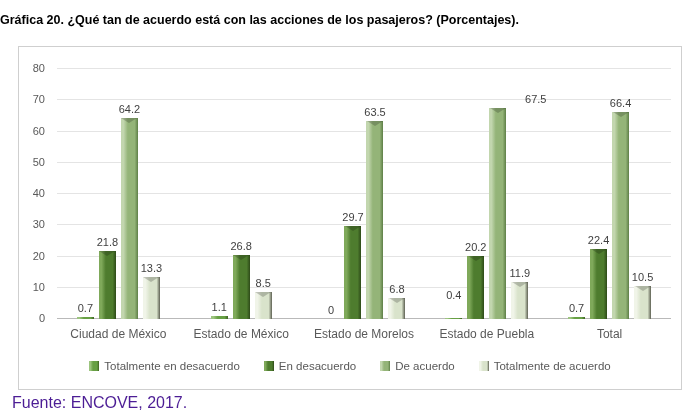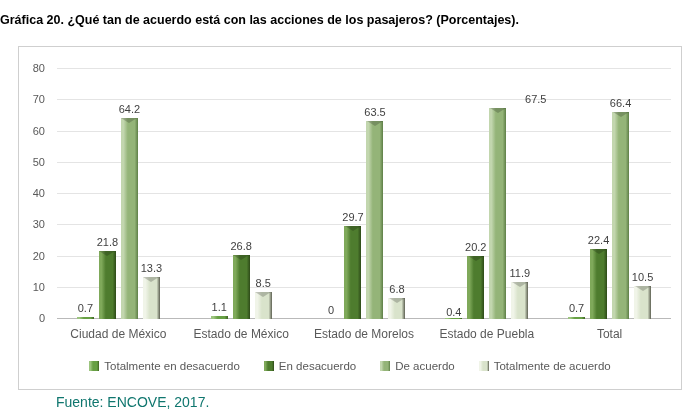--- a/index.html
+++ b/index.html
@@ -42,21 +42,21 @@
     font-size:11px; color:#3f3f3f; white-space:nowrap; z-index:2;
   }
   .x-labels { position:absolute; left:38px; top:280px; width:614px; display:flex; }
   .x-label { flex:1 1 0; text-align:center; font-size:12px; color:#595959; }
   .legend {
     position:absolute; left:0; right:0; top:313px;
     display:flex; justify-content:center; align-items:center; gap:24px;
   }
   .legend-item { display:flex; align-items:center; gap:5px; font-size:11.5px; color:#595959; }
   .legend-marker { width:10px; height:10px; flex:0 0 auto; }
-  .source { position:absolute; left:12px; top:394px; font-size:14px; color:#0f766e;margin-left:44px; }
+  .source { position:absolute; left:12px; top:394px; font-size:16px; color:#4c1d95; }
 </style>
 </head>
 <body>
 
 <div class="title">Gráfica 20. ¿Qué tan de acuerdo está con las acciones de los pasajeros? (Porcentajes).</div>
 
 <div class="chart-box">
   <div class="y-labels">
       <div class="y-tick" style="bottom: -6px;">0</div>
       <div class="y-tick" style="bottom: 25.25px;">10</div>
@@ -125,21 +125,21 @@
             <span class="bar-label" style="bottom: 201.438px;">63.5</span>
           </div>
           <div class="bar-slot">
             <div class="bar has-bevel" style="height: 21.25px; background: linear-gradient(90deg, rgb(240, 244, 232) 0%, rgb(240, 244, 232) 15%, rgb(217, 227, 203) 40%, rgb(217, 227, 203) 80%, rgb(93, 96, 82) 100%);"></div>
             <span class="bar-label" style="bottom: 24.25px;">6.8</span>
           </div>
         </div>
         <div class="group">
           <div class="bar-slot">
             <div class="bar" style="height: 1.25px; background: linear-gradient(90deg, rgb(156, 196, 126) 0%, rgb(156, 196, 126) 15%, rgb(103, 160, 68) 40%, rgb(103, 160, 68) 80%, rgb(62, 99, 35) 100%);"></div>
-            <span class="bar-label" style="bottom: 1px;">0.4</span>
+            <span class="bar-label" style="bottom: 18px;">0.4</span>
           </div>
           <div class="bar-slot">
             <div class="bar has-bevel" style="height: 63.125px; background: linear-gradient(90deg, rgb(127, 169, 90) 0%, rgb(127, 169, 90) 15%, rgb(78, 124, 46) 40%, rgb(78, 124, 46) 80%, rgb(45, 74, 24) 100%);"></div>
             <span class="bar-label" style="bottom: 66.125px;">20.2</span>
           </div>
           <div class="bar-slot">
             <div class="bar has-bevel" style="height: 210.938px; background: linear-gradient(90deg, rgb(194, 214, 174) 0%, rgb(194, 214, 174) 15%, rgb(148, 180, 120) 40%, rgb(148, 180, 120) 80%, rgb(94, 127, 71) 100%);"></div>
             <span class="bar-label" style="bottom: 213.938px; margin-left: 38px;">67.5</span>
           </div>
           <div class="bar-slot">

